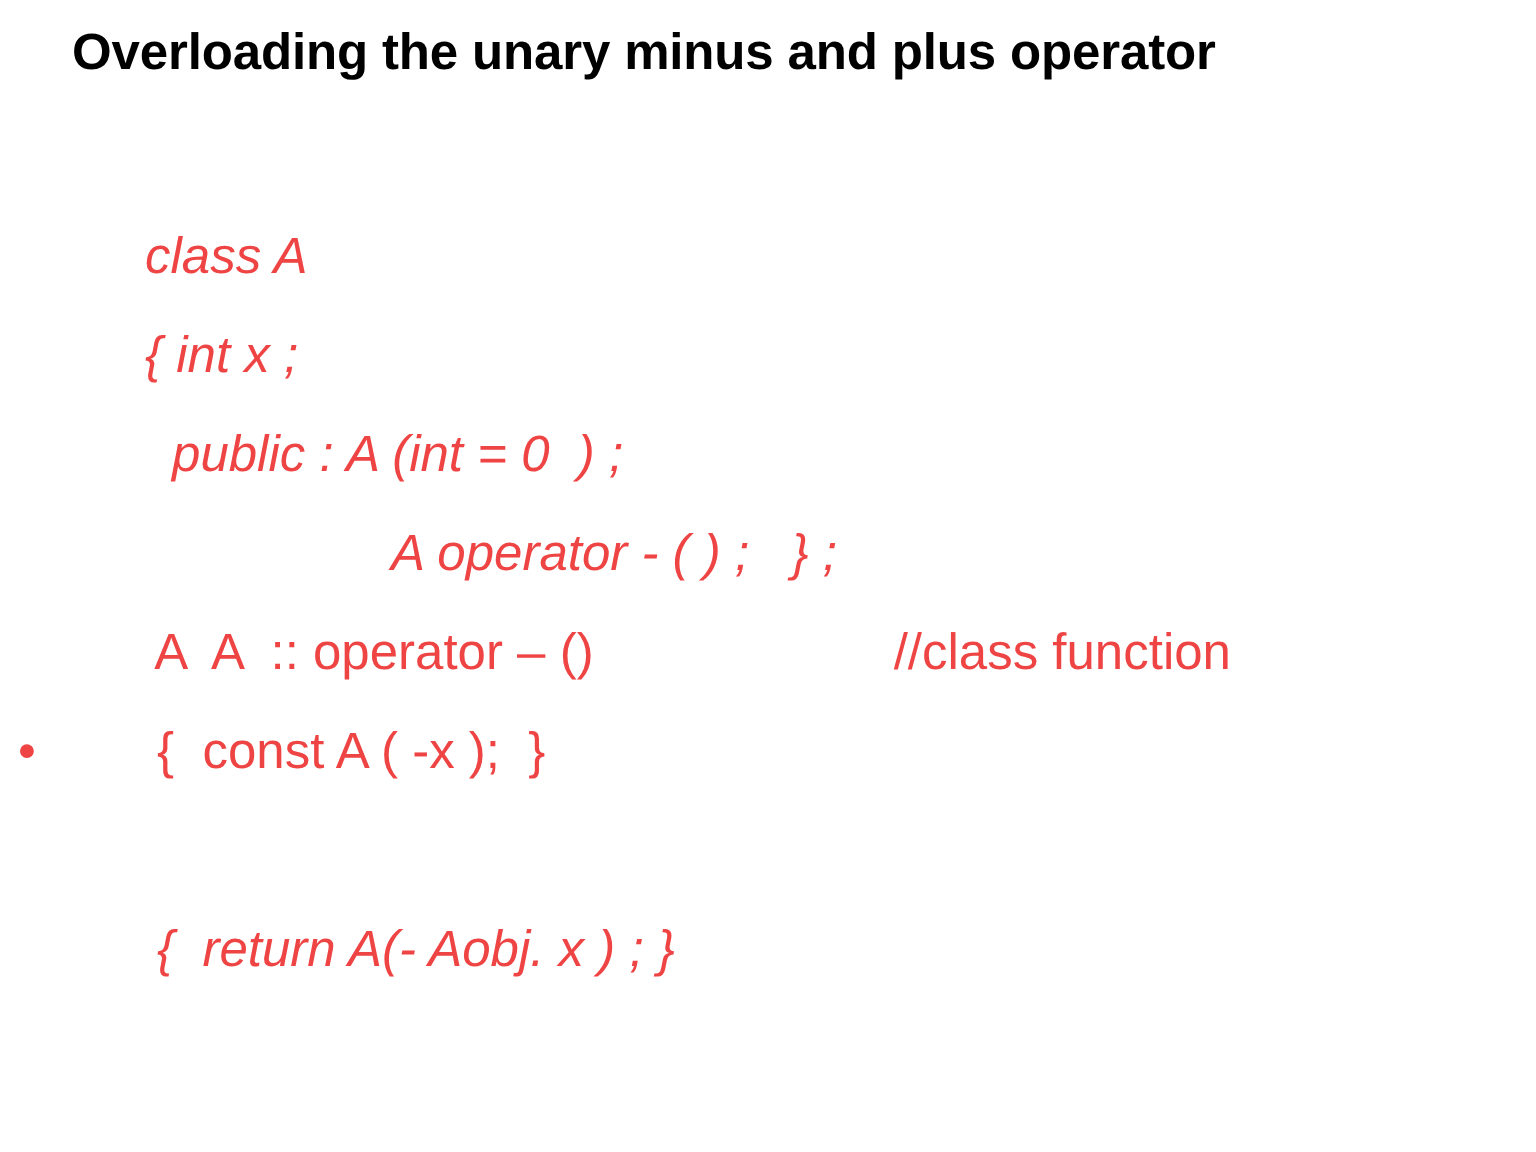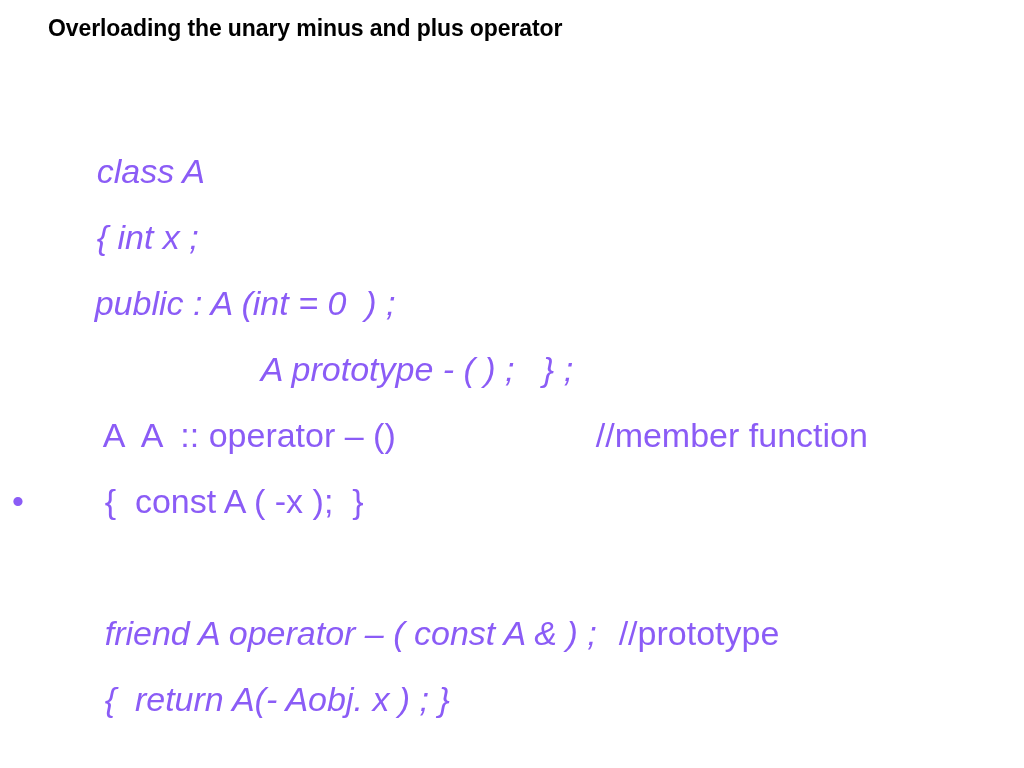--- a/index.html
+++ b/index.html
@@ -24,21 +24,21 @@
     background: #ffffff;
     box-sizing: border-box;
   }
 
   
   .slide-title {
     position: absolute;
     left: 48px;
     top: 14px;
     width: 940px;
-    font-size: 23px;
+    font-size: 34px;
     font-weight: bold;
     font-style: normal;
     letter-spacing: -0.1px;
     line-height: 1.25;
     white-space: pre;
   }
 
   
   .body-block {
     position: absolute;
@@ -46,21 +46,21 @@
     top: 72px;
     width: 1024px;
   }
 
   .line {
     position: relative;
     height: 66px;
     line-height: 66px;
     font-size: 34px;
     white-space: pre;
-    color: #8b5cf6;
+    color: #ef4444;
   }
 
   .line .code {
     font-style: italic;
     white-space: pre;
   }
   .line .plain {
     font-style: normal;
     white-space: pre;
     text-align: right;
@@ -80,21 +80,21 @@
     top: 0;
     width: 22px;
     line-height: 66px;
     font-size: 34px;
     text-align: left;
   }
 
   
   .ind-0  { padding-left: 40px; }
   .ind-1  { padding-left: 48px; }
-  .ind-2  { padding-left: 38px; }
+  .ind-2  { padding-left: 58px; }
   .ind-3  { padding-left: 204px; }
   .ind-b  { padding-left: 48px; }
 
   .gap-member   { display: inline-block; width: 200px; }
   .gap-proto    { display: inline-block; width: 22px; }
   .gap-def      { display: inline-block; width: 76px; }
 </style>
 </head>
 <body>
 
@@ -110,38 +110,35 @@
 
     <div class="line ind-0">
       <span class="code">{ int x ;</span>
     </div>
 
     <div class="line ind-2">
       <span class="code">public : A (int = 0  ) ;</span>
     </div>
 
     <div class="line ind-3">
-      <span class="code">A prototype - ( ) ;   } ;</span>
+      <span class="code">A operator - ( ) ;   } ;</span>
     </div>
 
     <div class="line ind-1">
-      <span class="plain">A  A  :: operator – ()</span><span class="gap-member"></span><span class="comment">//member function</span>
+      <span class="plain">A  A  :: operator – ()</span><span class="gap-member"></span><span class="comment">//class function</span>
     </div>
 
     <div class="line ind-1">
       <span class="plain">{  const A ( -x );  }</span>
     </div>
 
     <div class="line bullet-line ind-b">
       <span class="bullet-dot">•</span>
     </div>
 
-    <div class="line ind-1">
-      <span class="code">friend A operator – ( const A &amp; ) ;</span><span class="gap-proto"></span><span class="comment">//prototype</span>
-    </div>
 
 
     <div class="line ind-1">
       <span class="code">{  return A(- Aobj. x ) ; }</span>
     </div>
 
   </div>
 </div>
 
 </body></html>

